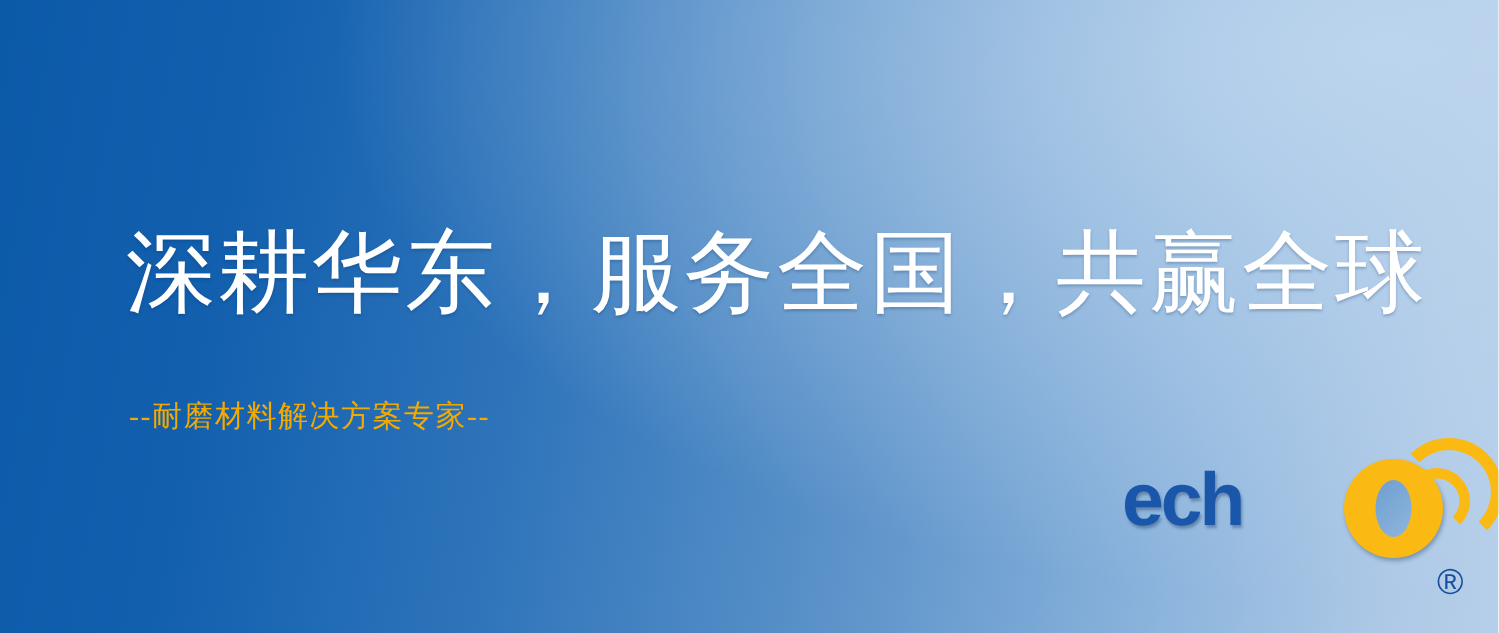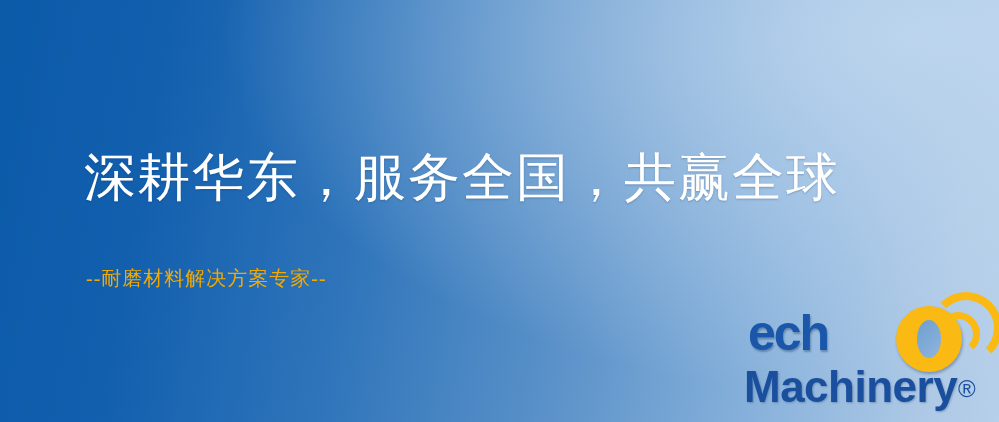--- a/index.html
+++ b/index.html
@@ -18,21 +18,21 @@
     font-family: "Liberation Sans", sans-serif;
     user-select: none;
   }
 
   
   #headline {
     position: absolute;
     left: 84px;
     top: 152px;
     font-family: "Liberation Serif", "DejaVu Serif", serif;
-    font-size: 52px;
+    font-size: 60px;
     line-height: 1.0;
     letter-spacing: 2px;
     color: #ffffff;
     white-space: nowrap;
     text-shadow: 0 1px 2px rgba(10,50,95,0.28);
     text-align: center;
   }
 
   
   #subtitle {
@@ -142,19 +142,18 @@
 
   <div id="logo">
 
     <div id="logo-wordmark">ech</div>
 
     <div id="logo-o"></div>
 
     <div class="wave" id="wave-outer"></div>
     <div class="wave" id="wave-inner"></div>
 
-    <div id="logo-sub">Machinery</div>
 
     <div id="logo-reg">®</div>
 
   </div>
 
 </div>
 
 </body></html>

